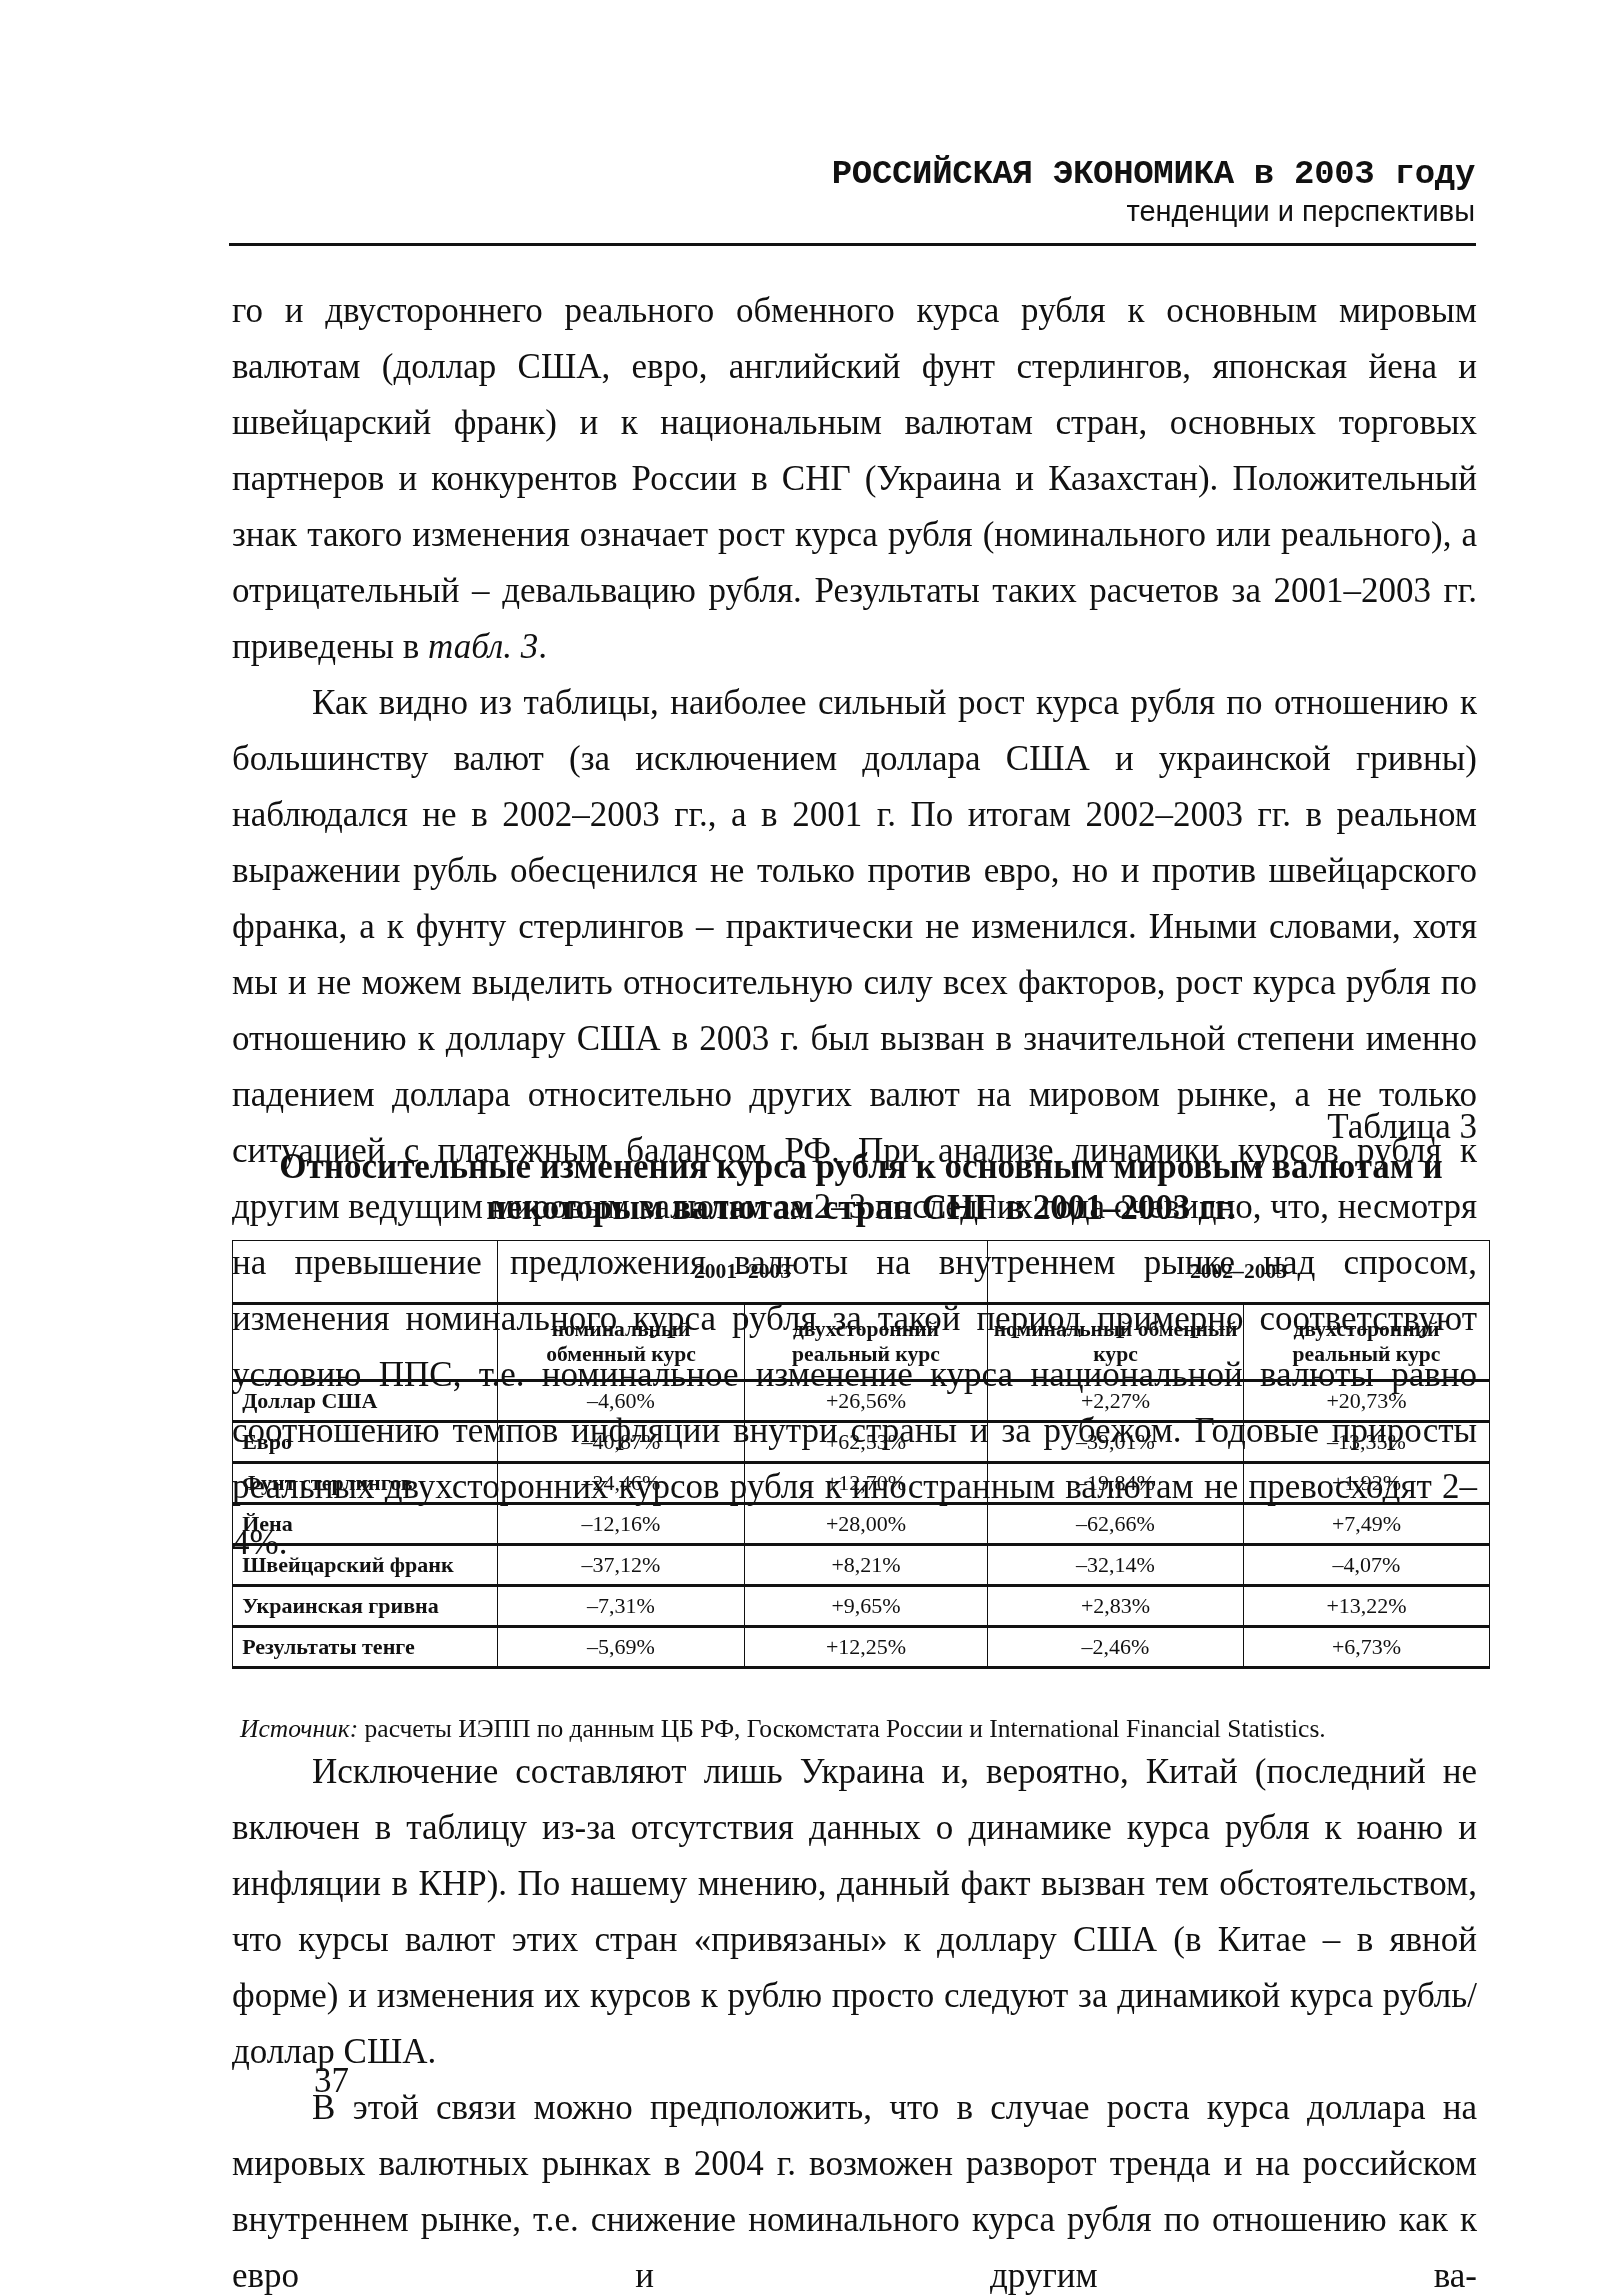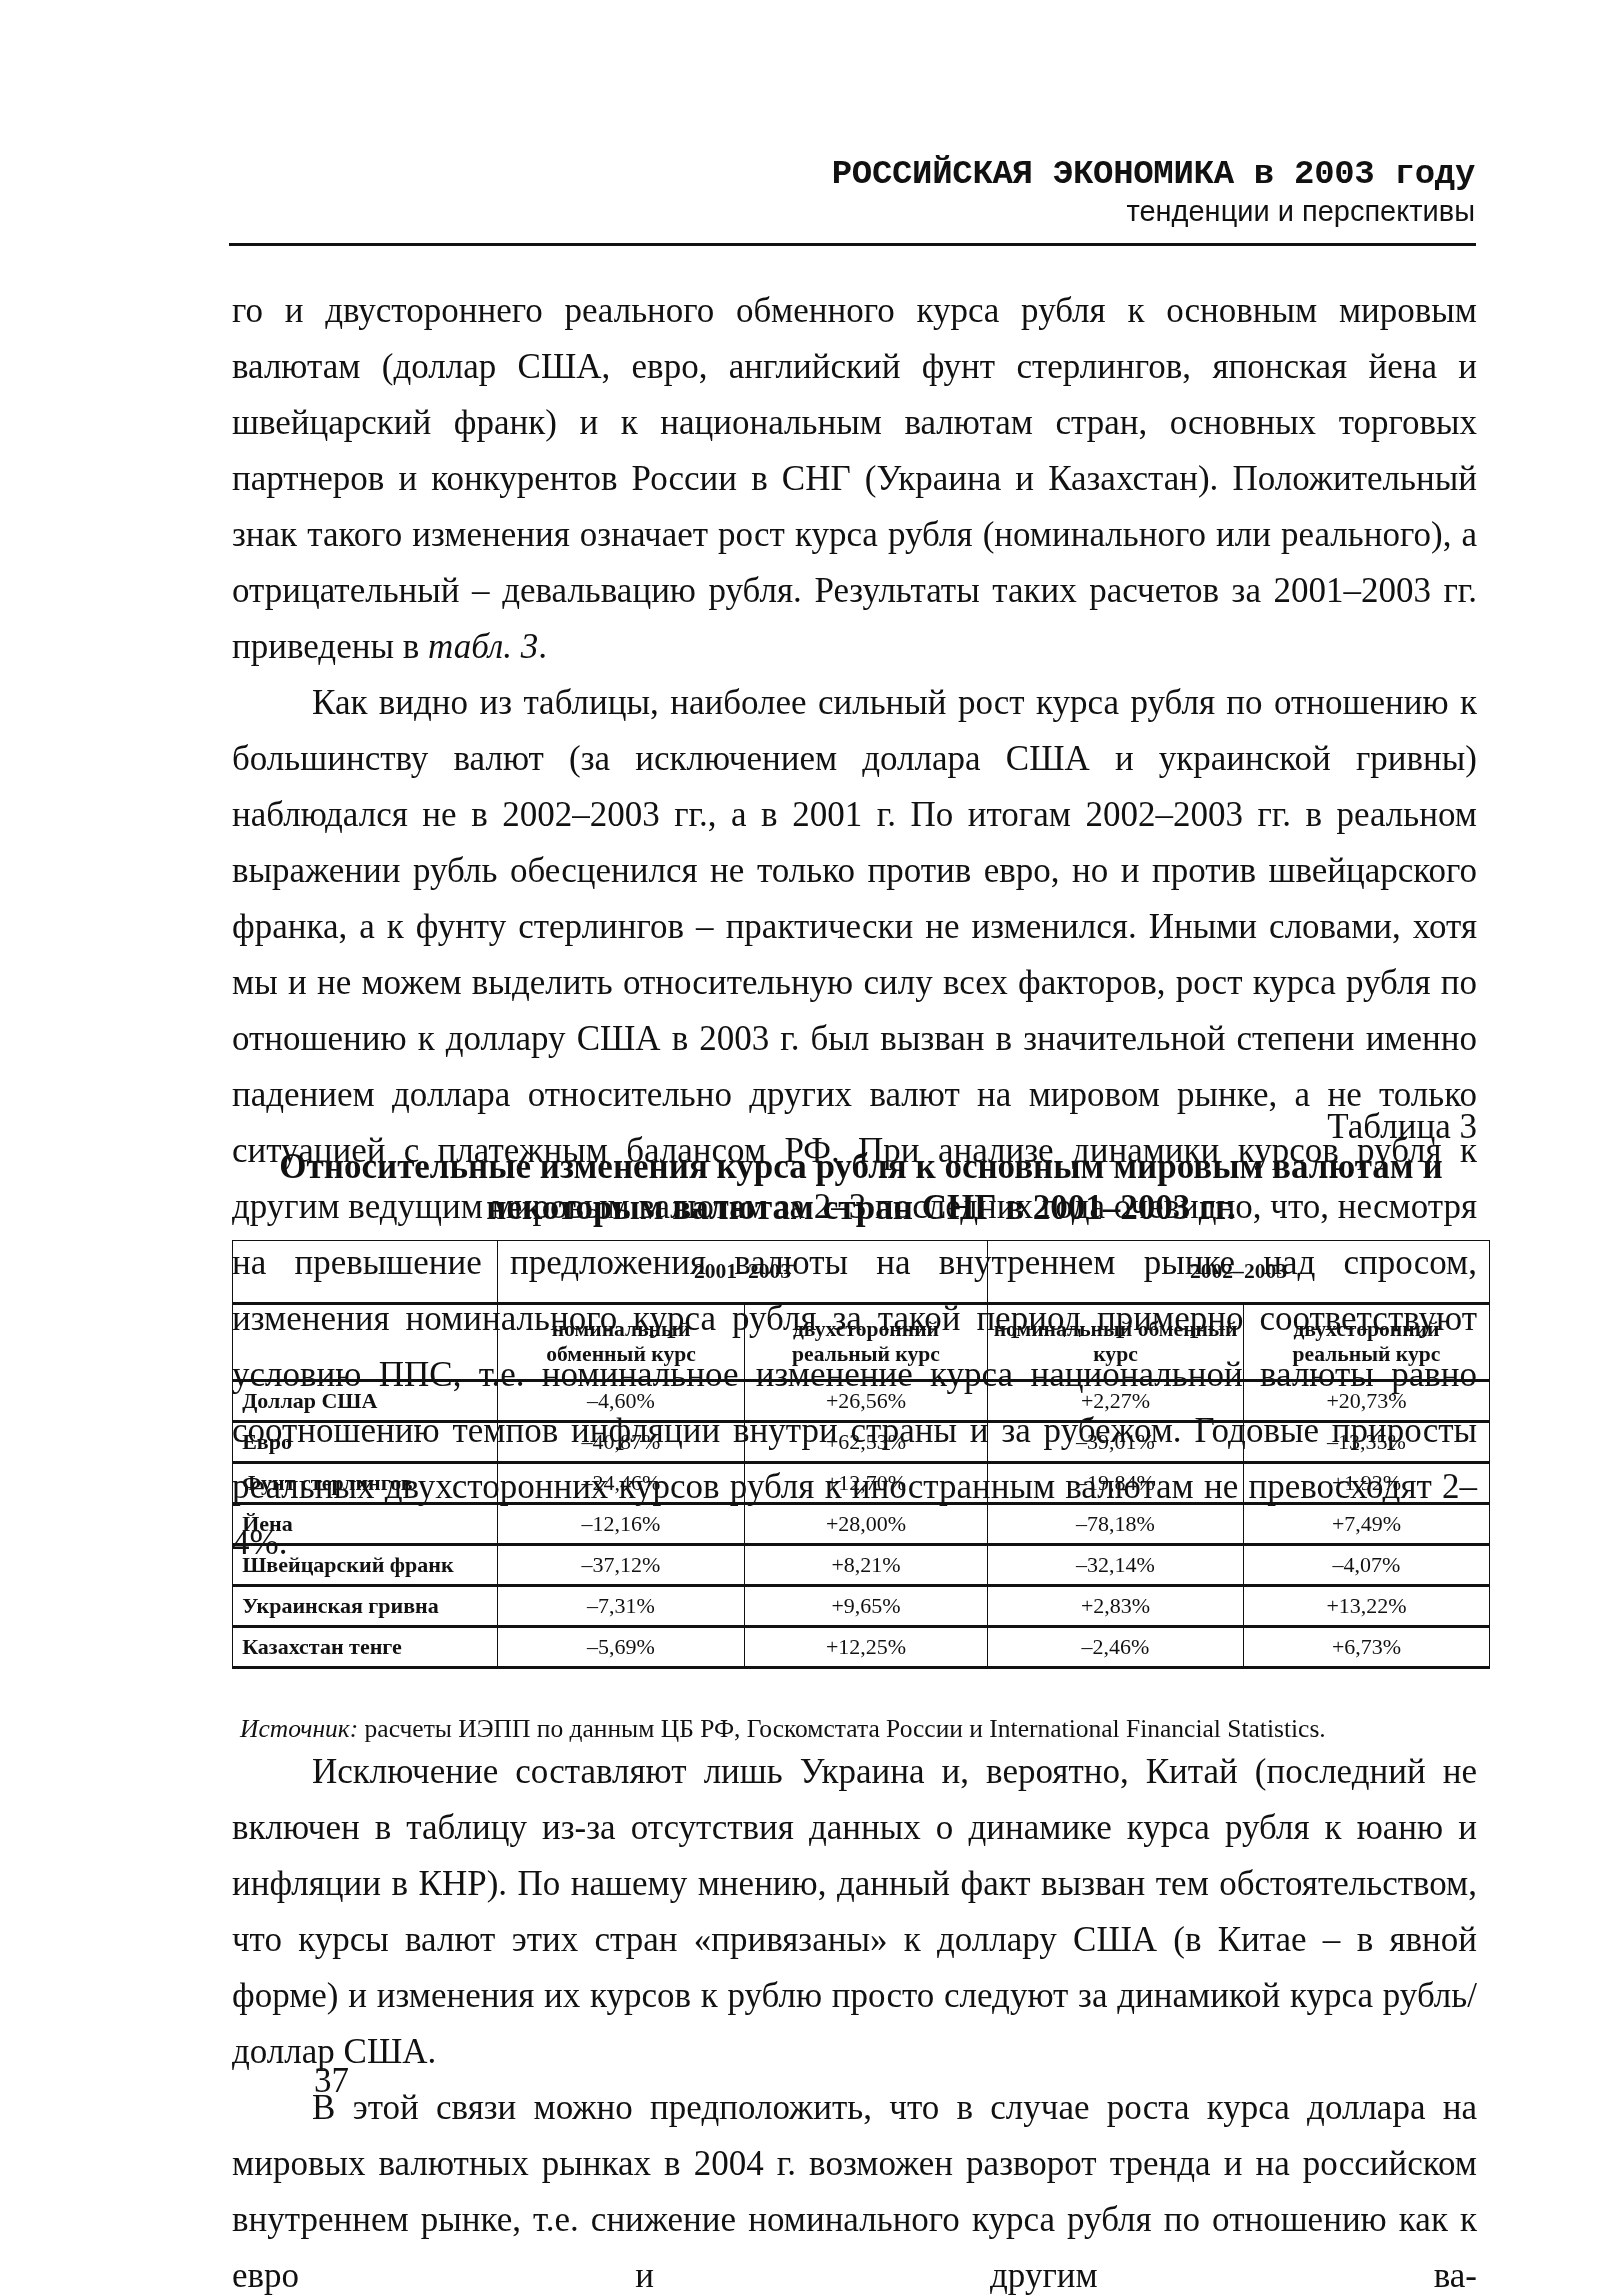--- a/index.html
+++ b/index.html
@@ -76,39 +76,39 @@
     <td class="name">Фунт стерлингов</td>
     <td>–24,46%</td>
     <td>+12,70%</td>
     <td>–19,84%</td>
     <td>+1,92%</td>
   </tr>
   <tr>
     <td class="name">Йена</td>
     <td>–12,16%</td>
     <td>+28,00%</td>
-    <td>–78,18%</td>
+    <td>–62,66%</td>
     <td>+7,49%</td>
   </tr>
   <tr>
     <td class="name">Швейцарский франк</td>
     <td>–37,12%</td>
     <td>+8,21%</td>
     <td>–32,14%</td>
     <td>–4,07%</td>
   </tr>
   <tr>
     <td class="name">Украинская гривна</td>
     <td>–7,31%</td>
     <td>+9,65%</td>
     <td>+2,83%</td>
     <td>+13,22%</td>
   </tr>
   <tr>
-    <td class="name">Казахстан тенге</td>
+    <td class="name">Результаты тенге</td>
     <td>–5,69%</td>
     <td>+12,25%</td>
     <td>–2,46%</td>
     <td>+6,73%</td>
   </tr>
 </tbody>
   </table>
 
 <div class="src"><span class="it">Источник:</span><span> расчеты ИЭПП по данным ЦБ РФ, Госкомстата России и International Financial Statistics.</span></div>
 

